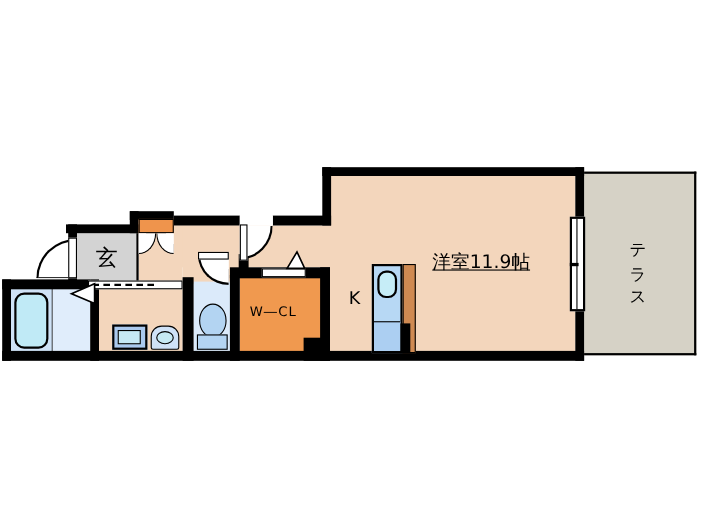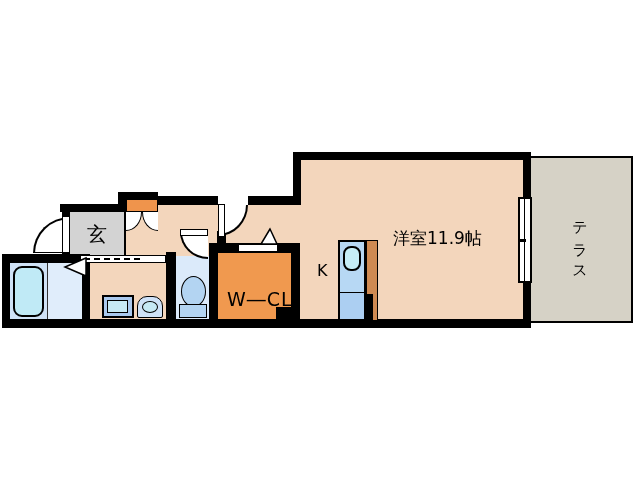--- a/index.html
+++ b/index.html
@@ -99,19 +99,19 @@
   <div class="a" style="left:181px;top:276px;width:25px;height:31px;background:#b3d4f2;border:1.5px solid #000;border-radius:50%;"></div>
   <div class="a" style="left:179px;top:304px;width:28px;height:14px;background:#b3d4f2;border:1.5px solid #000;"></div>
 
   <div class="a" style="left:338px;top:240px;width:28px;height:81px;background:#b7d8f4;border:2px solid #000;">
     <div class="a" style="left:0;top:50px;width:24px;height:27px;background:#accff2;border-top:1px solid #000;"></div>
     <div class="a" style="left:3px;top:4px;width:18px;height:25px;background:#c6edf7;border:2px solid #000;border-radius:8px;"></div>
   </div>
   <div class="a" style="left:366px;top:240px;width:12px;height:81px;background:#cf8a52;border:1px solid #000;"></div>
   <div class="a wall" style="left:364px;top:294px;width:9px;height:27px;"></div>
 
-  <div class="a lbl" style="left:393px;top:227px;font-size:17px;">洋室11.9帖</div>
+  <div class="a lbl" style="left:393px;top:227px;font-size:17px;text-decoration:underline;">洋室11.9帖</div>
   <div class="a lbl" style="left:317px;top:261px;font-size:16px;">K</div>
   <div class="a lbl" style="left:87px;top:221px;font-size:20px;">玄</div>
-  <div class="a lbl" style="left:227px;top:288px;font-size:19px;letter-spacing:1px;">W―CL</div>
+  <div class="a lbl" style="left:227px;top:276px;font-size:12px;letter-spacing:1px;">W―CL</div>
   <div class="a lbl" style="left:570px;top:211px;font-size:15px;writing-mode:vertical-rl;text-orientation:upright;letter-spacing:5px;">テラス</div>
 
 </div>
 
 </body></html>

